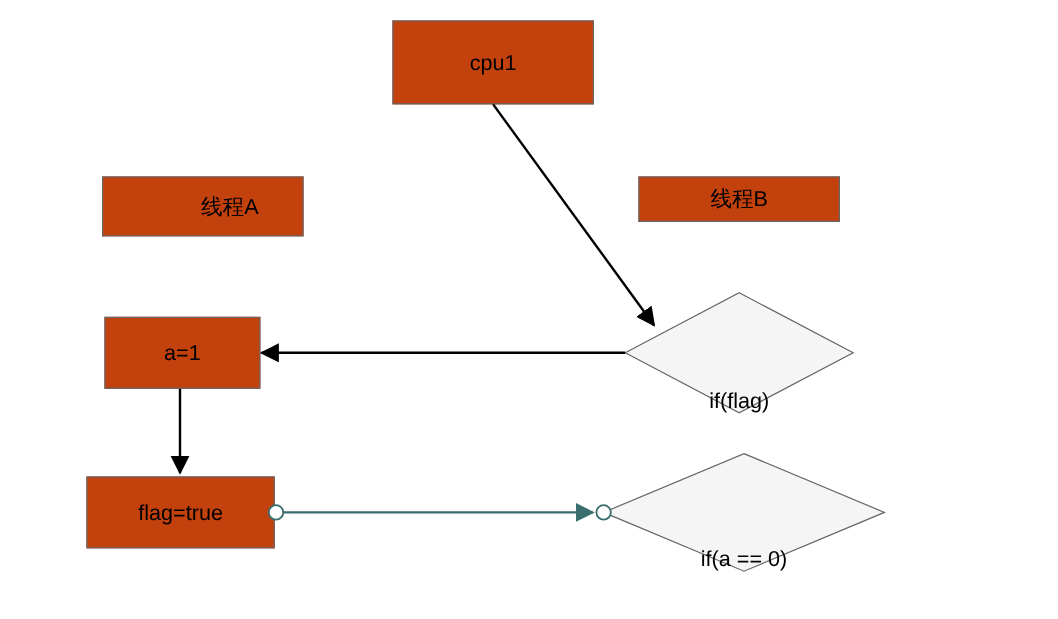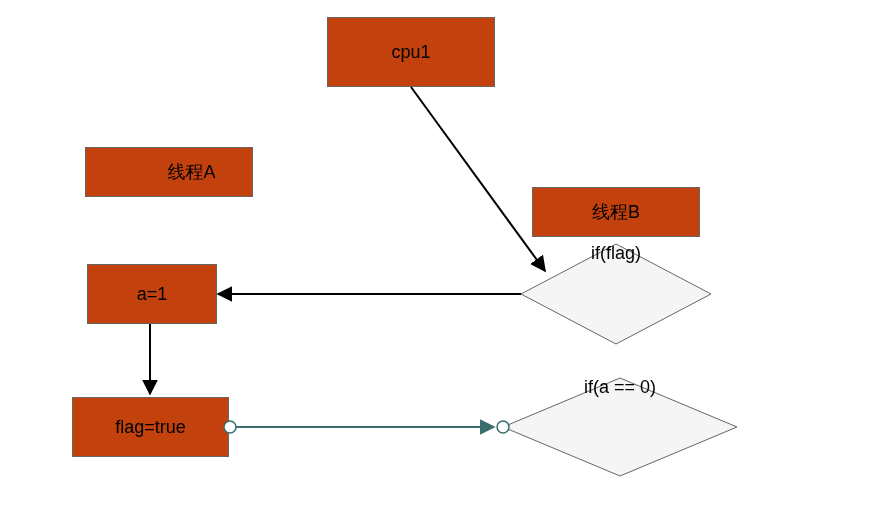--- a/index.html
+++ b/index.html
@@ -19,21 +19,21 @@
     border: 1px solid #666;
     display: flex;
     align-items: center;
     justify-content: center;
     box-sizing: border-box;
     text-align: center;
   }
   .diamond {
     position: absolute;
     display: flex;
-    align-items: flex-start;
+    align-items: flex-end;
     justify-content: center;
   }
   .diamond svg {
     position: absolute;
     left: 0;
     top: 0;
   }
   .diamond .label {
     position: relative;
     z-index: 1;
@@ -49,21 +49,21 @@
 <body>
 
 <div class="box" style="left:327px; top:17px; width:168px; height:70px;">
   <span>cpu1</span>
 </div>
 
 <div class="box" style="left:85px; top:147px; width:168px; height:50px;padding-left:45px;">
   <span>线程A</span>
 </div>
 
-<div class="box" style="left:532px; top:147px; width:168px; height:50px;margin-top:40px;">
+<div class="box" style="left:532px; top:147px; width:168px; height:38px;">
   <span>线程B</span>
 </div>
 
 <div class="box" style="left:87px; top:264px; width:130px; height:60px;">
   <span>a=1</span>
 </div>
 
 <div class="box" style="left:72px; top:397px; width:157px; height:60px;">
   <span>flag=true</span>
 </div>

